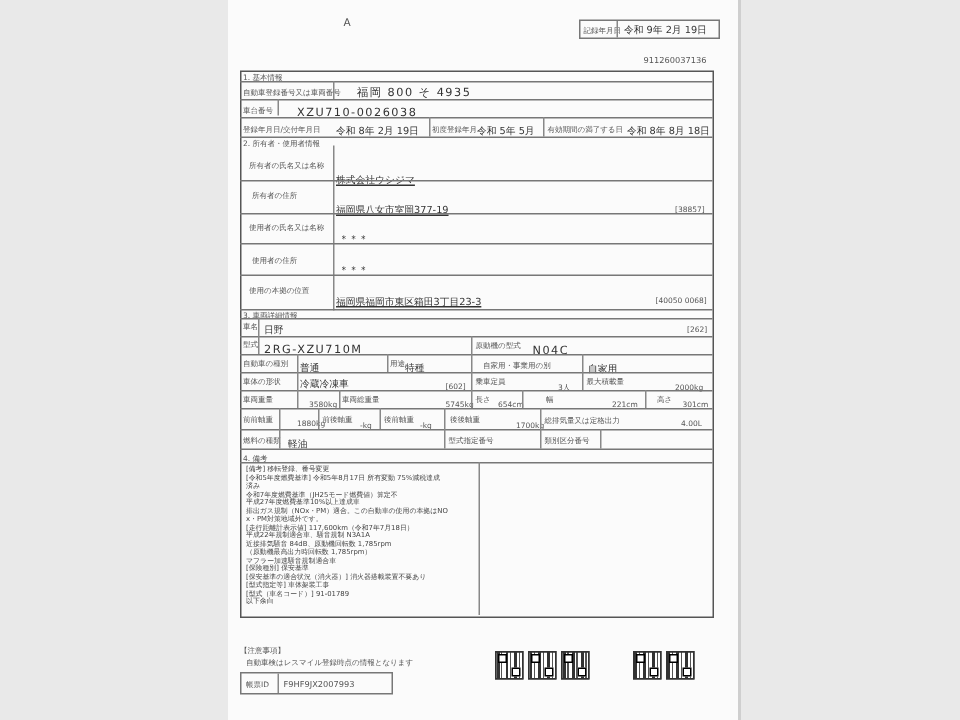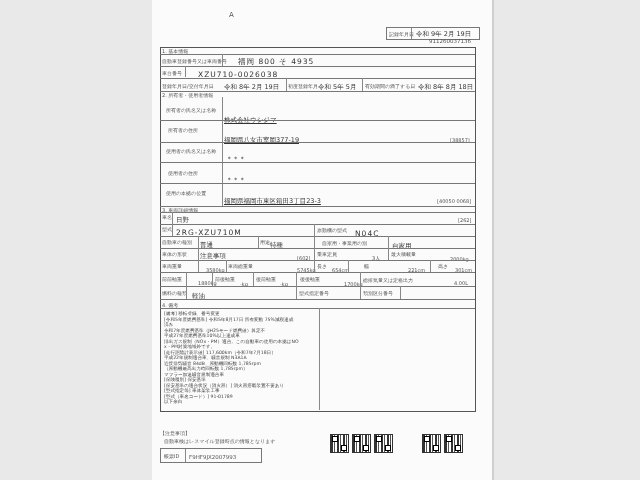--- a/index.html
+++ b/index.html
@@ -20,21 +20,21 @@
   .qr::before{content:"";position:absolute;left:1px;top:1px;width:4px;height:4px;border:1px solid #000;background:#fff;}
   .qr::after{content:"";position:absolute;right:1px;bottom:1px;width:4px;height:4px;border:1px solid #000;background:#fff;}
 </style>
 </head>
 <body>
 
 <div class="page">
 
   <div class="abs tiny" style="left:77px;top:11px;font-size:7px;">A</div>
 
-  <div class="box" style="left:234px;top:13px;width:92px;height:11px;margin-top:14px;">
+  <div class="box" style="left:234px;top:13px;width:92px;height:11px;">
     <span class="abs tiny" style="left:2px;top:3px;">記録年月日</span>
     <div class="vline" style="left:24px;top:0;height:11px;"></div>
     <span class="abs small" style="left:29px;top:2px;">令和 9年 2月 19日</span>
   </div>
   <div class="abs tiny" style="left:277px;top:38px;font-size:5.5px;">911260037136</div>
 
   <div class="box" style="left:8px;top:47px;width:314px;height:363px;border-color:#555;"></div>
 
   <div class="abs tiny" style="left:10px;top:48px;">1. 基本情報</div>
   <div class="hline" style="left:8px;top:54px;width:315px;"></div>
@@ -101,21 +101,21 @@
   <div class="abs tiny" style="left:108px;top:239px;">用途</div>
   <div class="abs small" style="left:118px;top:241px;">特種</div>
   <div class="vline" style="left:162px;top:236px;height:12px;"></div>
   <div class="abs tiny" style="left:170px;top:240px;">自家用・事業用の別</div>
   <div class="vline" style="left:236px;top:236px;height:12px;"></div>
   <div class="abs small" style="left:240px;top:242px;">自家用</div>
   <div class="hline" style="left:8px;top:248px;width:315px;"></div>
 
   <div class="abs tiny" style="left:10px;top:251px;">車体の形状</div>
   <div class="vline" style="left:46px;top:248px;height:12px;"></div>
-  <div class="abs small" style="left:48px;top:252px;">注意事項</div>
+  <div class="abs small" style="left:48px;top:252px;">冷蔵冷凍車</div>
   <div class="abs tiny" style="left:145px;top:255px;">[602]</div>
   <div class="vline" style="left:162px;top:248px;height:12px;"></div>
   <div class="abs tiny" style="left:165px;top:251px;">乗車定員</div>
   <div class="abs tiny" style="left:220px;top:255px;">3人</div>
   <div class="vline" style="left:236px;top:248px;height:12px;"></div>
   <div class="abs tiny" style="left:239px;top:251px;">最大積載量</div>
   <div class="abs tiny" style="left:298px;top:256px;">2000kg</div>
   <div class="hline" style="left:8px;top:260px;width:315px;"></div>
 
   <div class="abs tiny" style="left:10px;top:263px;">車両重量</div>

